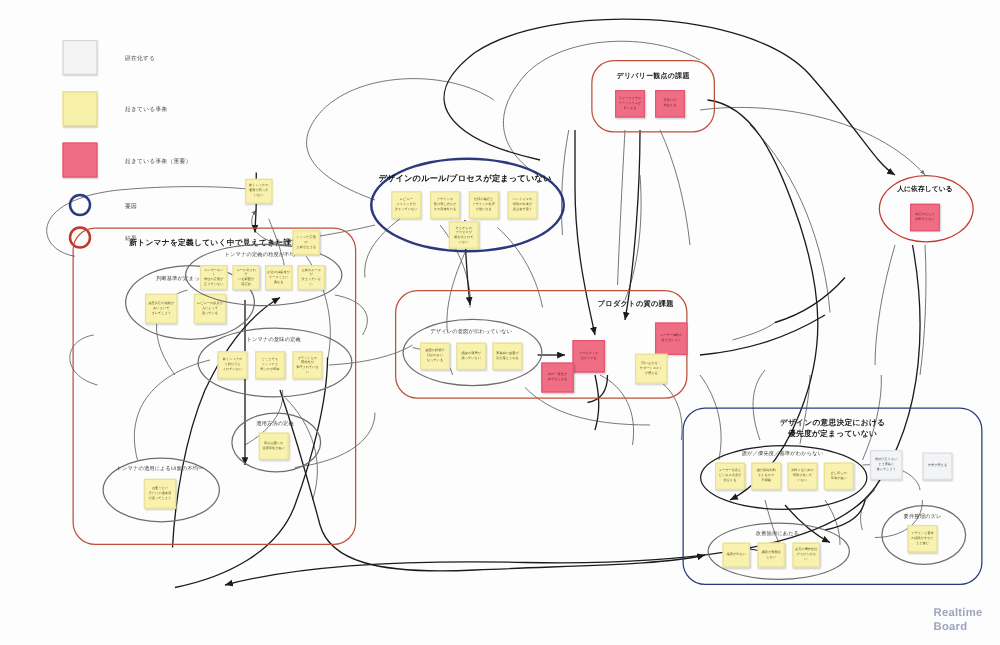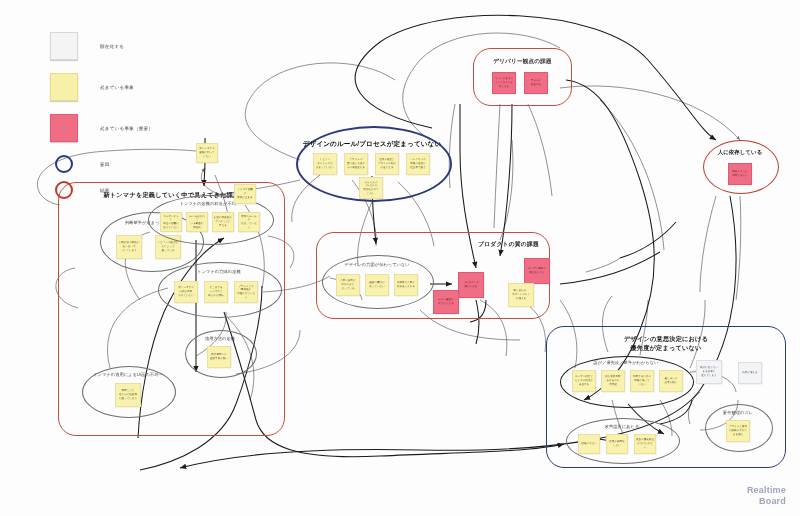--- a/index.html
+++ b/index.html
@@ -41,21 +41,21 @@
   .note span{display:block;font-size:2.5px;line-height:1.5;padding:1px;
              letter-spacing:.05px;word-break:break-all;}
   .note.y{background:#f8f2ae;border:.5px solid #e9e09a;}
   .note.y span{color:#5d5224;}
   .note.p{background:#ef6e85;border:.5px solid #e2596f;}
   .note.p span{color:#6d1f2c;}
   .note.w{background:#f3f4f6;border:.5px solid #dcdee2;}
   .note.w span{color:#4b5060;}
   
   .wm{position:absolute;right:14px;bottom:10px;font-size:9px;line-height:1.15;
-      color:#9ea4bd;font-weight:bold;text-align:right;letter-spacing:.2px;margin-top:32px;}
+      color:#9ea4bd;font-weight:bold;text-align:left;letter-spacing:.2px;margin-top:32px;}
 </style>
 </head>
 <body>
 
 <div id="board">
 
   <svg id="wires" viewBox="0 0 800 516">
     <defs>
       <marker id="ah" markerWidth="7" markerHeight="7" refX="6" refY="2.6" orient="auto">
         <path d="M0,0 L6,2.6 L0,5.2 z" fill="#1b1b1b"></path>

